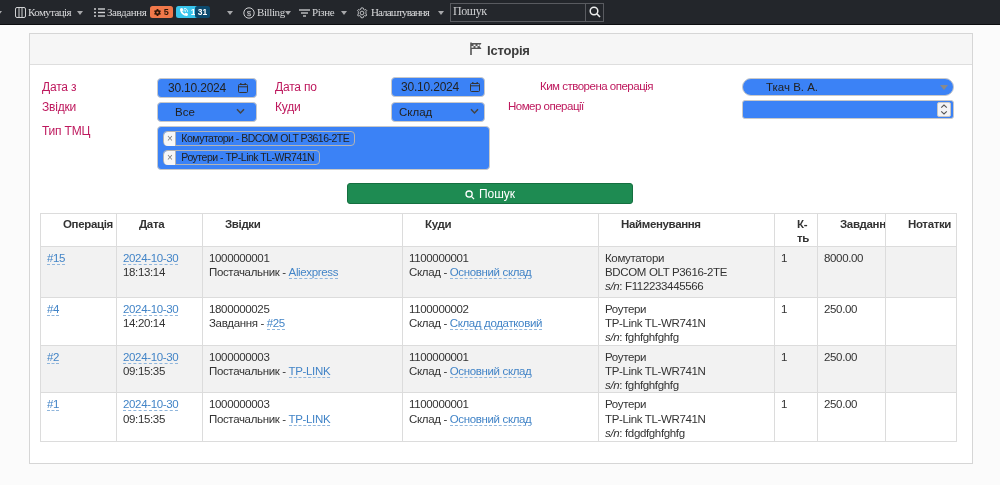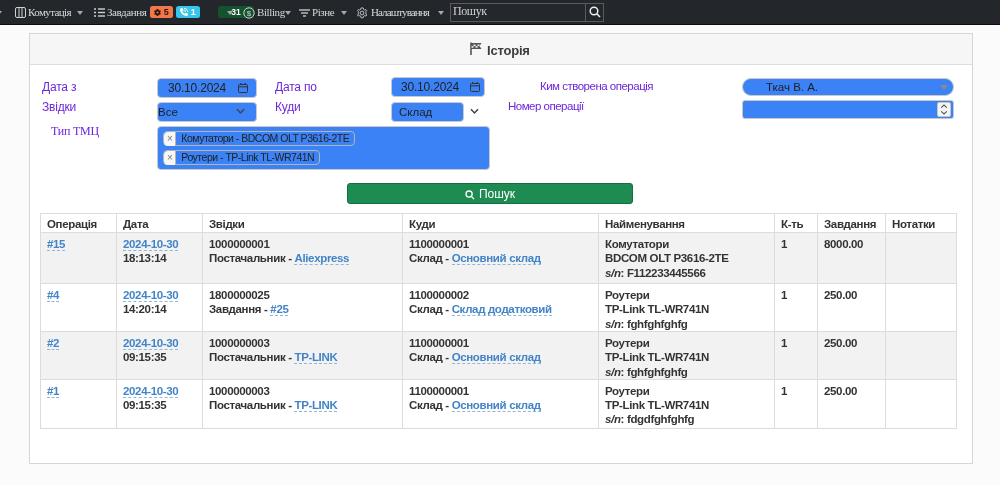--- a/index.html
+++ b/index.html
@@ -8,26 +8,26 @@
 .abs{position:absolute;}
 
 #nav{position:absolute;left:0;top:0;width:1000px;height:24px;background:#23262b;border-bottom:1px solid #0c0d10;}
 .nt{position:absolute;top:0;height:24px;line-height:24px;color:#d8d9db;font-size:11px;letter-spacing:-0.4px;white-space:nowrap;font-family:Liberation Serif, serif;}
 .nico{position:absolute;}
 .caret{position:absolute;top:11px;width:0;height:0;border-left:3.5px solid transparent;border-right:3.5px solid transparent;border-top:4px solid #a7a8ab;}
 .badge{position:absolute;top:5.5px;height:12px;border-radius:2.5px;font-size:9px;font-weight:bold;line-height:12.5px;text-align:center;color:#fff;}
 
 #card{position:absolute;left:29px;top:33px;width:942px;height:429px;background:#fff;border:1px solid #d6d6d6;}
 #cardhead{position:absolute;left:30px;top:34px;width:942px;height:30px;background:#f6f6f6;border-bottom:1px solid #dedede;}
-.lbl{position:absolute;font-size:12px;color:#6d28d9;letter-spacing:-0.2px;}
+.lbl{position:absolute;font-size:12px;color:#be185d;letter-spacing:-0.2px;}
 .inp{position:absolute;background:#3b82f6;border:1px solid #c9c9c9;border-radius:4px;font-size:11.5px;color:#222;box-sizing:border-box;}
 
 #tbl{position:absolute;left:40px;top:213px;border-collapse:collapse;table-layout:fixed;width:916px;}
-#tbl td,#tbl th{border:1px solid #dcdcdc;font-size:11.5px;letter-spacing:-0.35px;color:#333;vertical-align:top;padding:4px 6px 0 6px;line-height:14.3px;font-weight:bold;text-align:left;overflow:hidden;}
-#tbl th{font-weight:bold;padding:3px 6px 0 6px;}
+#tbl td,#tbl th{border:1px solid #dcdcdc;font-size:11.5px;letter-spacing:-0.35px;color:#333;vertical-align:top;padding:4px 6px 0 6px;line-height:14.3px;font-weight:normal;text-align:left;overflow:hidden;}
+#tbl th{font-weight:bold;padding:3px 6px 0 22px;}
 #tbl tr.g td{background:#f2f2f2;}
 a.lnk{color:#4284c7;text-decoration:none;border-bottom:1px dashed #90b6dc;}
 </style>
 </head>
 <body>
 <div id="page">
 
   <div id="nav">
     <span class="caret" style="left:-4px;"></span>
     <svg class="nico" style="left:15px;top:7px;" width="11" height="11" viewBox="0 0 11 11">
@@ -47,21 +47,21 @@
           <line x1="4" y1="8" x2="11" y2="8"></line>
         </g>
       </svg>
     <span class="nt" style="left:107px;">Завдання</span>
     <span class="badge" style="left:150px;width:23px;background:#f0784a;color:#2e1607;"><svg width="7" height="7" viewBox="0 0 512 512" style="vertical-align:-1px;">
           <path fill="#2e1607" d="M495.9 166.6c3.2 8.7 .5 18.4-6.4 24.6l-43.3 39.4c1.1 8.3 1.7 16.8 1.7 25.4s-.6 17.1-1.7 25.4l43.3 39.4c6.9 6.2 9.6 15.9 6.4 24.6c-4.4 11.9-9.7 23.3-15.8 34.3l-4.7 8.1c-6.6 11-14 21.4-22.1 31.2c-5.9 7.2-15.7 9.6-24.5 6.8l-55.7-17.7c-13.4 10.3-28.2 18.9-44 25.4l-12.5 57.1c-2 9.1-9 16.3-18.2 17.8c-13.8 2.3-28 3.5-42.5 3.5s-28.7-1.2-42.5-3.5c-9.2-1.5-16.2-8.7-18.2-17.8l-12.5-57.1c-15.8-6.5-30.6-15.1-44-25.4L83.1 425.9c-8.8 2.8-18.6 .3-24.5-6.8c-8.1-9.8-15.5-20.2-22.1-31.2l-4.7-8.1c-6.1-11-11.4-22.4-15.8-34.3c-3.2-8.7-.5-18.4 6.4-24.6l43.3-39.4C64.6 273.1 64 264.6 64 256s.6-17.1 1.7-25.4L22.4 191.2c-6.9-6.2-9.6-15.9-6.4-24.6c4.4-11.9 9.7-23.3 15.8-34.3l4.7-8.1c6.6-11 14-21.4 22.1-31.2c5.9-7.2 15.7-9.6 24.5-6.8l55.7 17.7c13.4-10.3 28.2-18.9 44-25.4l12.5-57.1c2-9.1 9-16.3 18.2-17.8C227.3 1.2 241.5 0 256 0s28.7 1.2 42.5 3.5c9.2 1.5 16.2 8.7 18.2 17.8l12.5 57.1c15.8 6.5 30.6 15.1 44 25.4l55.7-17.7c8.8-2.8 18.6-.3 24.5 6.8c8.1 9.8 15.5 20.2 22.1 31.2l4.7 8.1c6.1 11 11.4 22.4 15.8 34.3zM256 336a80 80 0 1 0 0-160 80 80 0 1 0 0 160z"></path>
         </svg> 5</span>
     <span class="badge" style="left:176px;width:24px;background:#38c5ec;"><svg width="8" height="8" viewBox="0 0 512 512" style="vertical-align:-1px;">
           <path fill="#fff" d="M280 0C404.3 0 505 100.7 505 225c0 13.3-10.7 24-24 24s-24-10.7-24-24c0-97.2-78.8-176-176-176-13.3 0-24-10.7-24-24s10.7-24 24-24zm8 192a32 32 0 1 1 -64 0 32 32 0 1 1 64 0zm-32-96c70.7 0 128 57.3 128 128 0 13.3-10.7 24-24 24s-24-10.7-24-24c0-44.2-35.8-80-80-80-13.3 0-24-10.7-24-24s10.7-24 24-24zM117.5 1.4c19.4-5.3 39.7 4.6 47.4 23.2l40 96c6.8 16.3 2.1 35.2-11.6 46.3L144 207.3c33.3 70.4 90.3 127.4 160.7 160.7L345 318.7c11.2-13.7 30-18.4 46.3-11.6l96 40c18.6 7.7 28.5 28 23.2 47.4l-24 88C481.8 499.9 466 512 448 512 200.6 512 0 311.4 0 64 0 46 12.1 30.2 29.5 25.4l88-24z"></path>
         </svg> 1</span>
-    <span class="badge" style="left:218px;width:36px;background:#14532d;font-size:8.5px;">31</span>
+    <span class="badge" style="left:195px;width:15px;background:#0c4a6e;font-size:8.5px;">31</span>
     <span class="caret" style="left:227px;"></span>
     <svg class="nico" style="left:243px;top:6.5px;" width="12" height="12" viewBox="0 0 12 12">
         <circle cx="6" cy="6" r="5.2" fill="none" stroke="#d0d1d3"></circle>
         <text x="6" y="8.8" font-size="8" fill="#d0d1d3" text-anchor="middle" font-family="Liberation Sans">$</text>
       </svg>
     <span class="nt" style="left:257px;">Billing</span>
     <span class="caret" style="left:285px;"></span>
     <svg class="nico" style="left:299px;top:8.5px;" width="11" height="8" viewBox="0 0 11 8">
         <g stroke="#d0d1d3" stroke-width="1.3">
           <line x1="0" y1="1" x2="11" y2="1"></line>
@@ -93,46 +93,46 @@
       <path d="M1 1 H11.5 L9.5 4 L11.5 7 H1 Z" fill="#555"></path>
       <rect x="3.5" y="2.5" width="2" height="1.6" fill="#f6f6f6"></rect>
       <rect x="7.5" y="2.5" width="2" height="1.6" fill="#f6f6f6"></rect>
       <rect x="5.5" y="4.1" width="2" height="1.6" fill="#f6f6f6"></rect>
       <rect x="1.5" y="4.1" width="2" height="1.6" fill="#f6f6f6"></rect>
     </svg>
   <span class="abs" style="left:487px;top:43px;font-size:13px;font-weight:bold;color:#3c3c3c;letter-spacing:-0.2px;">Історія</span>
 
   <span class="lbl" style="left:42px;top:80px;">Дата з</span>
   <span class="lbl" style="left:42px;top:100px;">Звідки</span>
-  <span class="lbl" style="left:51px;top:124px;font-family:Liberation Serif, serif;">Тип ТМЦ</span>
+  <span class="lbl" style="left:42px;top:124px;">Тип ТМЦ</span>
   <span class="lbl" style="left:275px;top:80px;">Дата по</span>
   <span class="lbl" style="left:275px;top:100px;">Куди</span>
   <span class="lbl" style="left:508px;top:80px;font-size:11.5px;letter-spacing:-0.5px;padding-left:32px;">Ким створена операція</span>
   <span class="lbl" style="left:508px;top:100px;font-size:11.5px;letter-spacing:-0.5px;">Номер операції</span>
 
   <div class="inp" style="left:157px;top:78px;width:100px;height:20px;line-height:18px;padding-left:10px;font-size:12px;letter-spacing:-0.2px;">30.10.2024</div>
   <svg class="abs" style="left:238px;top:83px;" width="10" height="10" viewBox="0 0 10 10">
       <rect x="0.5" y="1.5" width="9" height="8" rx="1" fill="none" stroke="#333"></rect>
       <line x1="0.5" y1="3.8" x2="9.5" y2="3.8" stroke="#333"></line>
       <line x1="2.8" y1="0" x2="2.8" y2="2" stroke="#333" stroke-width="1.2"></line>
       <line x1="7.2" y1="0" x2="7.2" y2="2" stroke="#333" stroke-width="1.2"></line>
     </svg>
   <div class="inp" style="left:391px;top:77px;width:94px;height:20px;line-height:18px;padding-left:9px;font-size:12px;letter-spacing:-0.2px;">30.10.2024</div>
   <svg class="abs" style="left:470px;top:82px;" width="10" height="10" viewBox="0 0 10 10">
       <rect x="0.5" y="1.5" width="9" height="8" rx="1" fill="none" stroke="#333"></rect>
       <line x1="0.5" y1="3.8" x2="9.5" y2="3.8" stroke="#333"></line>
       <line x1="2.8" y1="0" x2="2.8" y2="2" stroke="#333" stroke-width="1.2"></line>
       <line x1="7.2" y1="0" x2="7.2" y2="2" stroke="#333" stroke-width="1.2"></line>
     </svg>
 
-  <div class="inp" style="left:157px;top:102px;width:100px;height:20px;line-height:18px;padding-left:0;">Все</div>
+  <div class="inp" style="left:157px;top:102px;width:100px;height:20px;line-height:18px;padding-left:17px;">Все</div>
   <svg class="abs" style="left:236px;top:108px;" width="9" height="7" viewBox="0 0 9 7">
       <path d="M1 1.2 L4.5 5 L8 1.2" fill="none" stroke="#444" stroke-width="1.5"></path>
     </svg>
-  <div class="inp" style="left:391px;top:102px;width:73px;height:20px;line-height:18px;padding-left:7px;">Склад</div>
+  <div class="inp" style="left:391px;top:102px;width:94px;height:20px;line-height:18px;padding-left:7px;">Склад</div>
   <svg class="abs" style="left:470px;top:108px;" width="9" height="7" viewBox="0 0 9 7">
       <path d="M1 1.2 L4.5 5 L8 1.2" fill="none" stroke="#444" stroke-width="1.5"></path>
     </svg>
 
   <div class="inp" style="left:742px;top:78px;width:212px;height:18px;line-height:17px;padding-left:23px;border-radius:9px;">Ткач В. А.</div>
   <svg class="abs" style="left:940px;top:85px;" width="8" height="5" viewBox="0 0 8 5">
       <path d="M0 0 H8 L4 5 Z" fill="#8a8a8a"></path>
     </svg>
   <div class="inp" style="left:742px;top:100px;width:212px;height:19px;border-radius:3px;"></div>
   <div class="abs" style="left:937px;top:102px;width:14px;height:15px;background:#f3f4f6;border:1px solid #c6c6c6;border-radius:2px;box-sizing:border-box;"></div>

